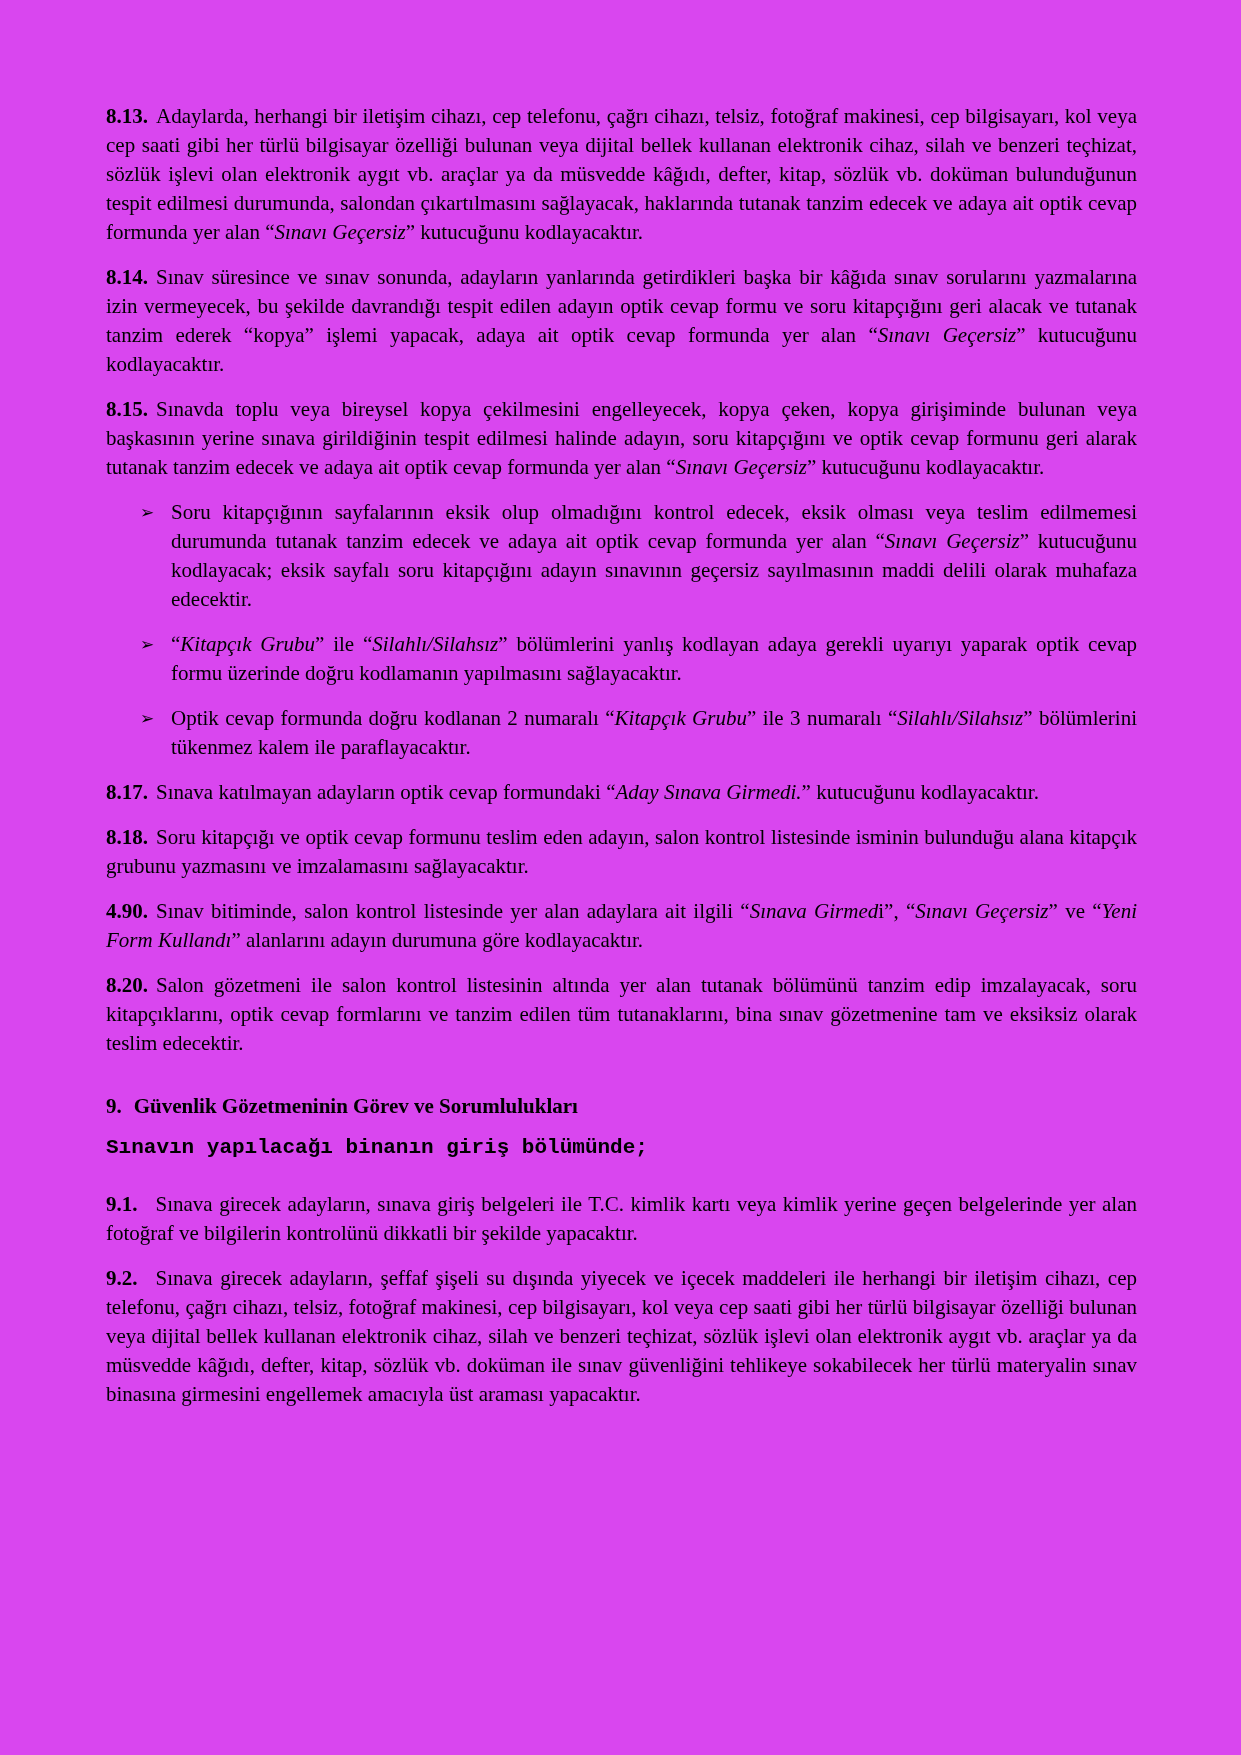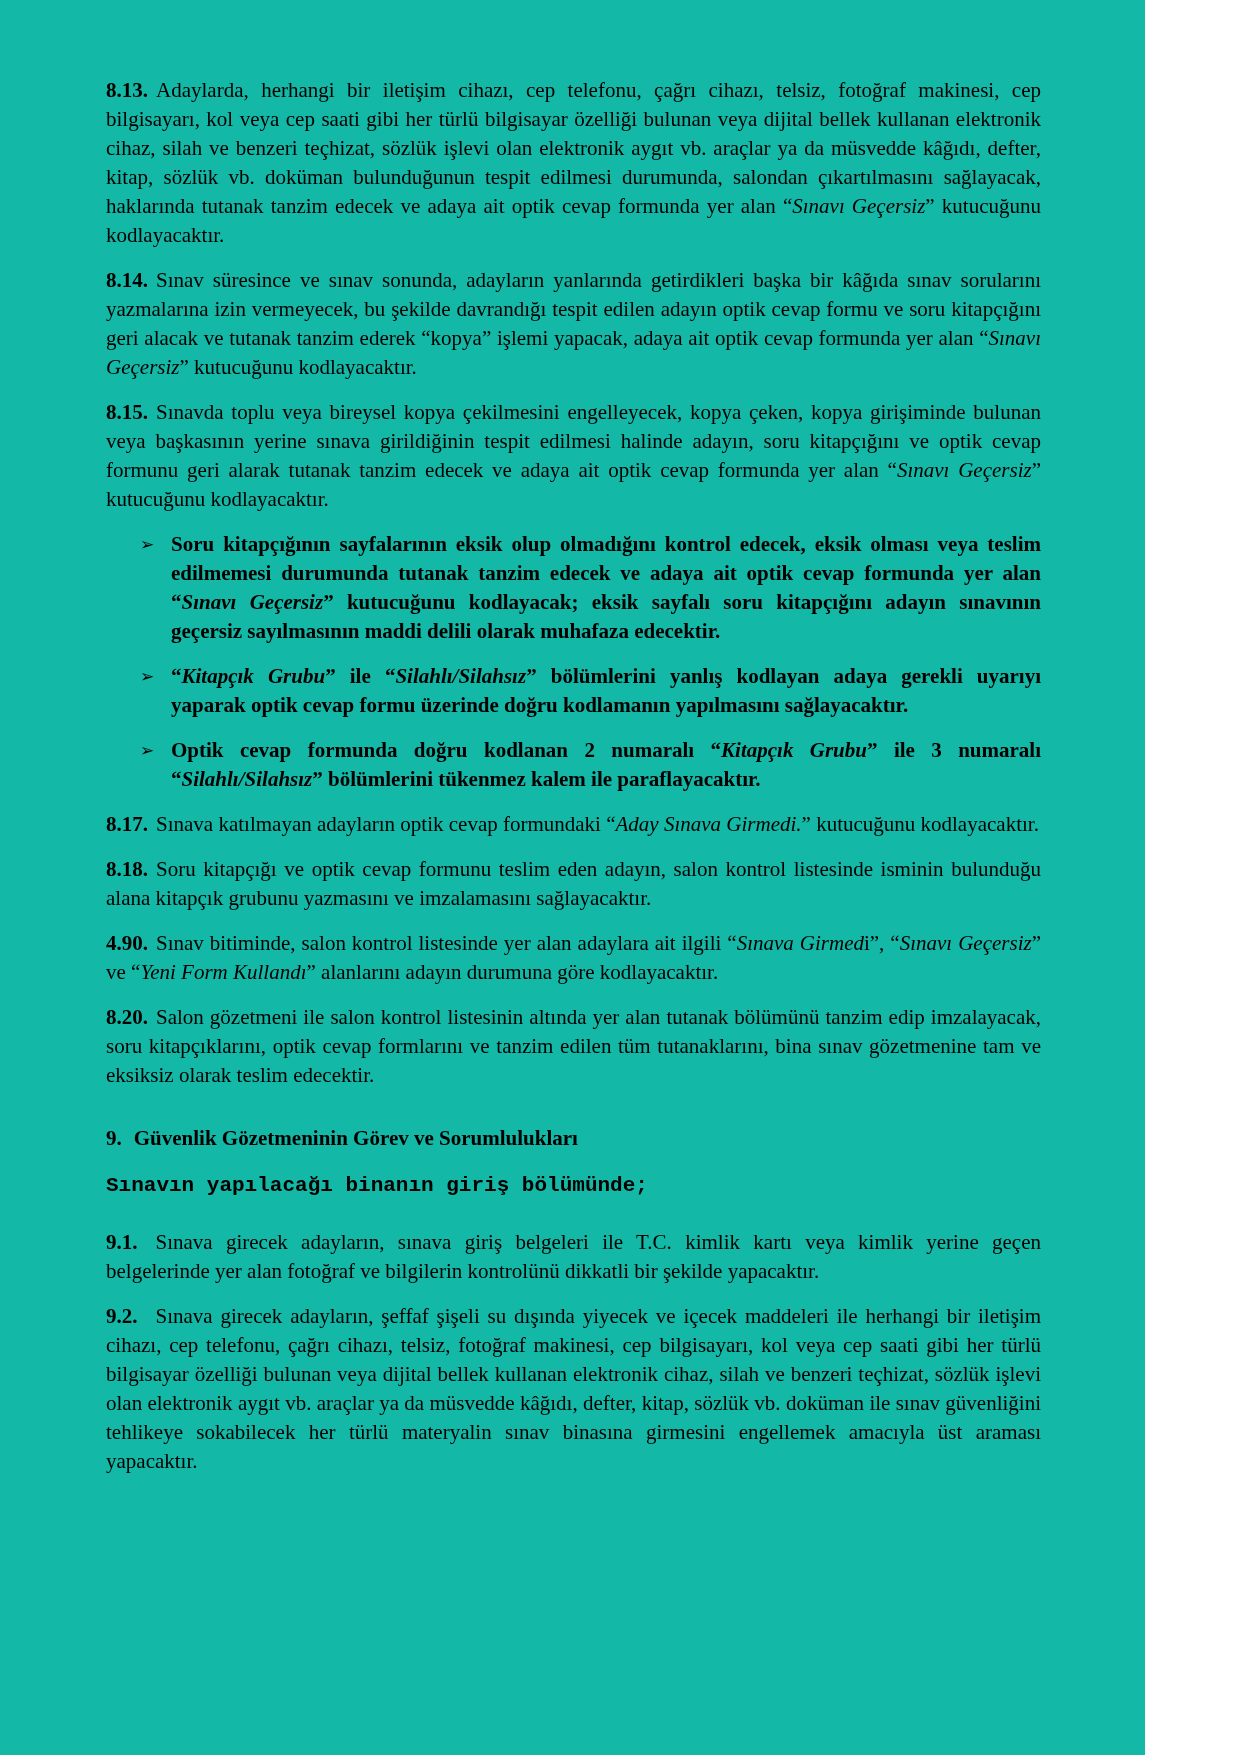--- a/index.html
+++ b/index.html
@@ -2,25 +2,25 @@
 <html lang="tr"><head>
 <meta charset="utf-8">
 <style>
   html, body {
     margin: 0;
     padding: 0;
     background: #ffffff;
   }
   .page {
     position: relative;
-    width: 1145px;
+    width: 1241px;
     min-height: 1755px;
     box-sizing: border-box;
-    background: #14b8a6;
-    padding: 76px 104px 60px 106px;
+    background: #d946ef;
+    padding: 102px 104px 60px 106px;
     font-family: "Liberation Serif", "DejaVu Serif", serif;
     font-size: 21px;
     line-height: 29px;
     color: #000000;
   }
   .para {
     margin: 0 0 16px 0;
     text-align: justify;
   }
   .num {
@@ -39,25 +39,24 @@
   .bullet .marker {
     flex: 0 0 auto;
     width: 31px;
     font-family: "DejaVu Sans", sans-serif;
     font-size: 17px;
     line-height: 29px;
   }
   .bullet .runs {
     flex: 1 1 auto;
     text-align: justify;
-    font-weight: bold;
   }
   .heading {
     margin-top: 34px;
-    margin-bottom: 18px;
+    margin-bottom: 12px;
     font-weight: bold;
     text-align: left;
   }
   .heading .num { margin-right: 12px; }
   .subheading {
     font-weight: bold;
     margin-bottom: 28px;
     text-align: left;
     font-family: Liberation Mono, monospace;
   }

